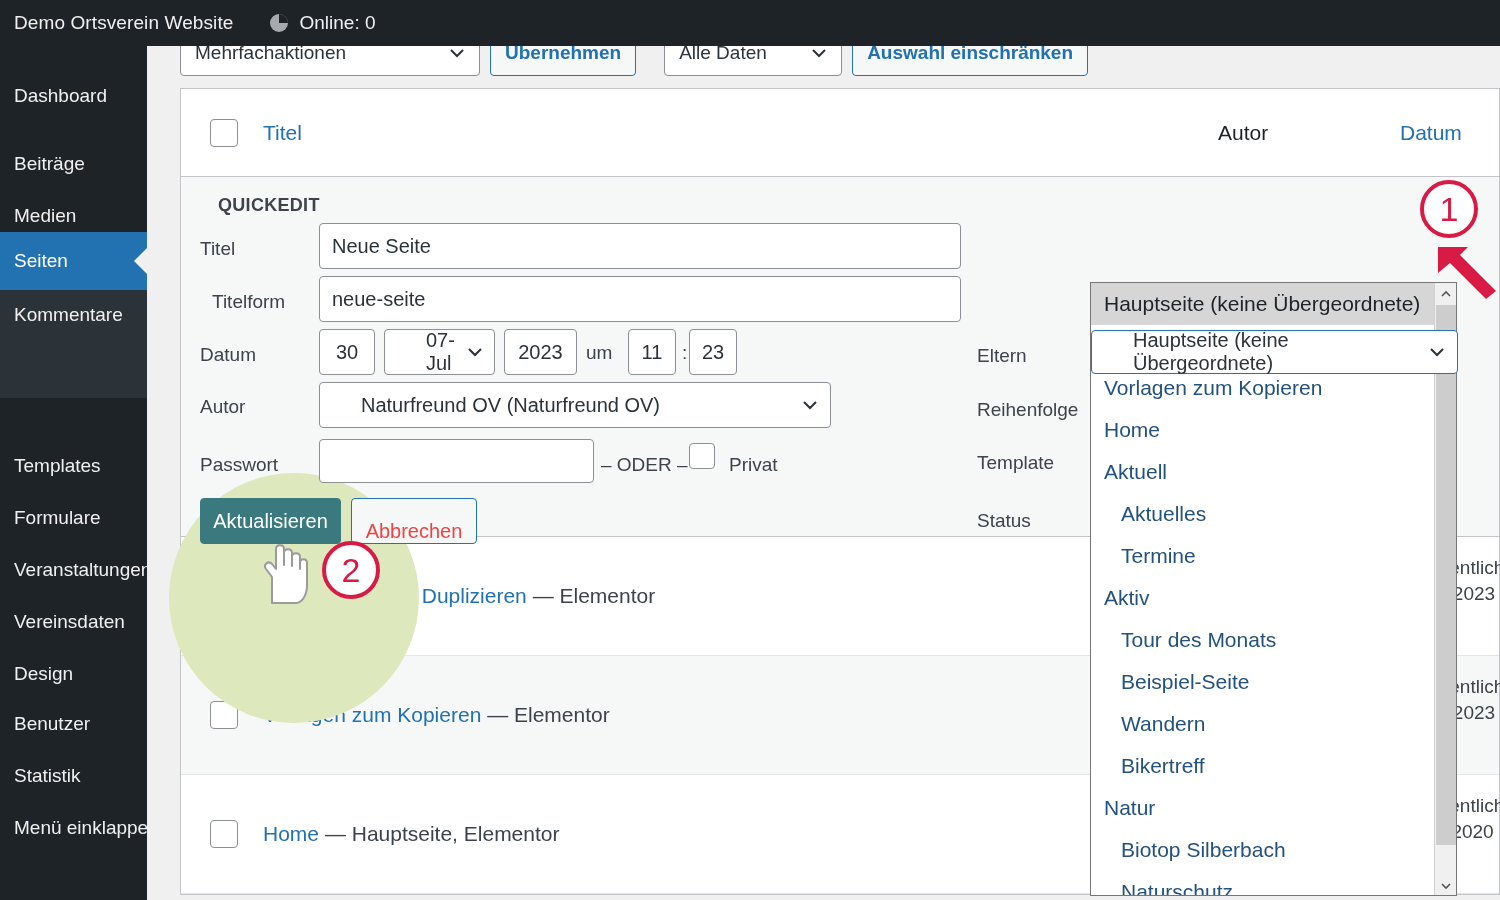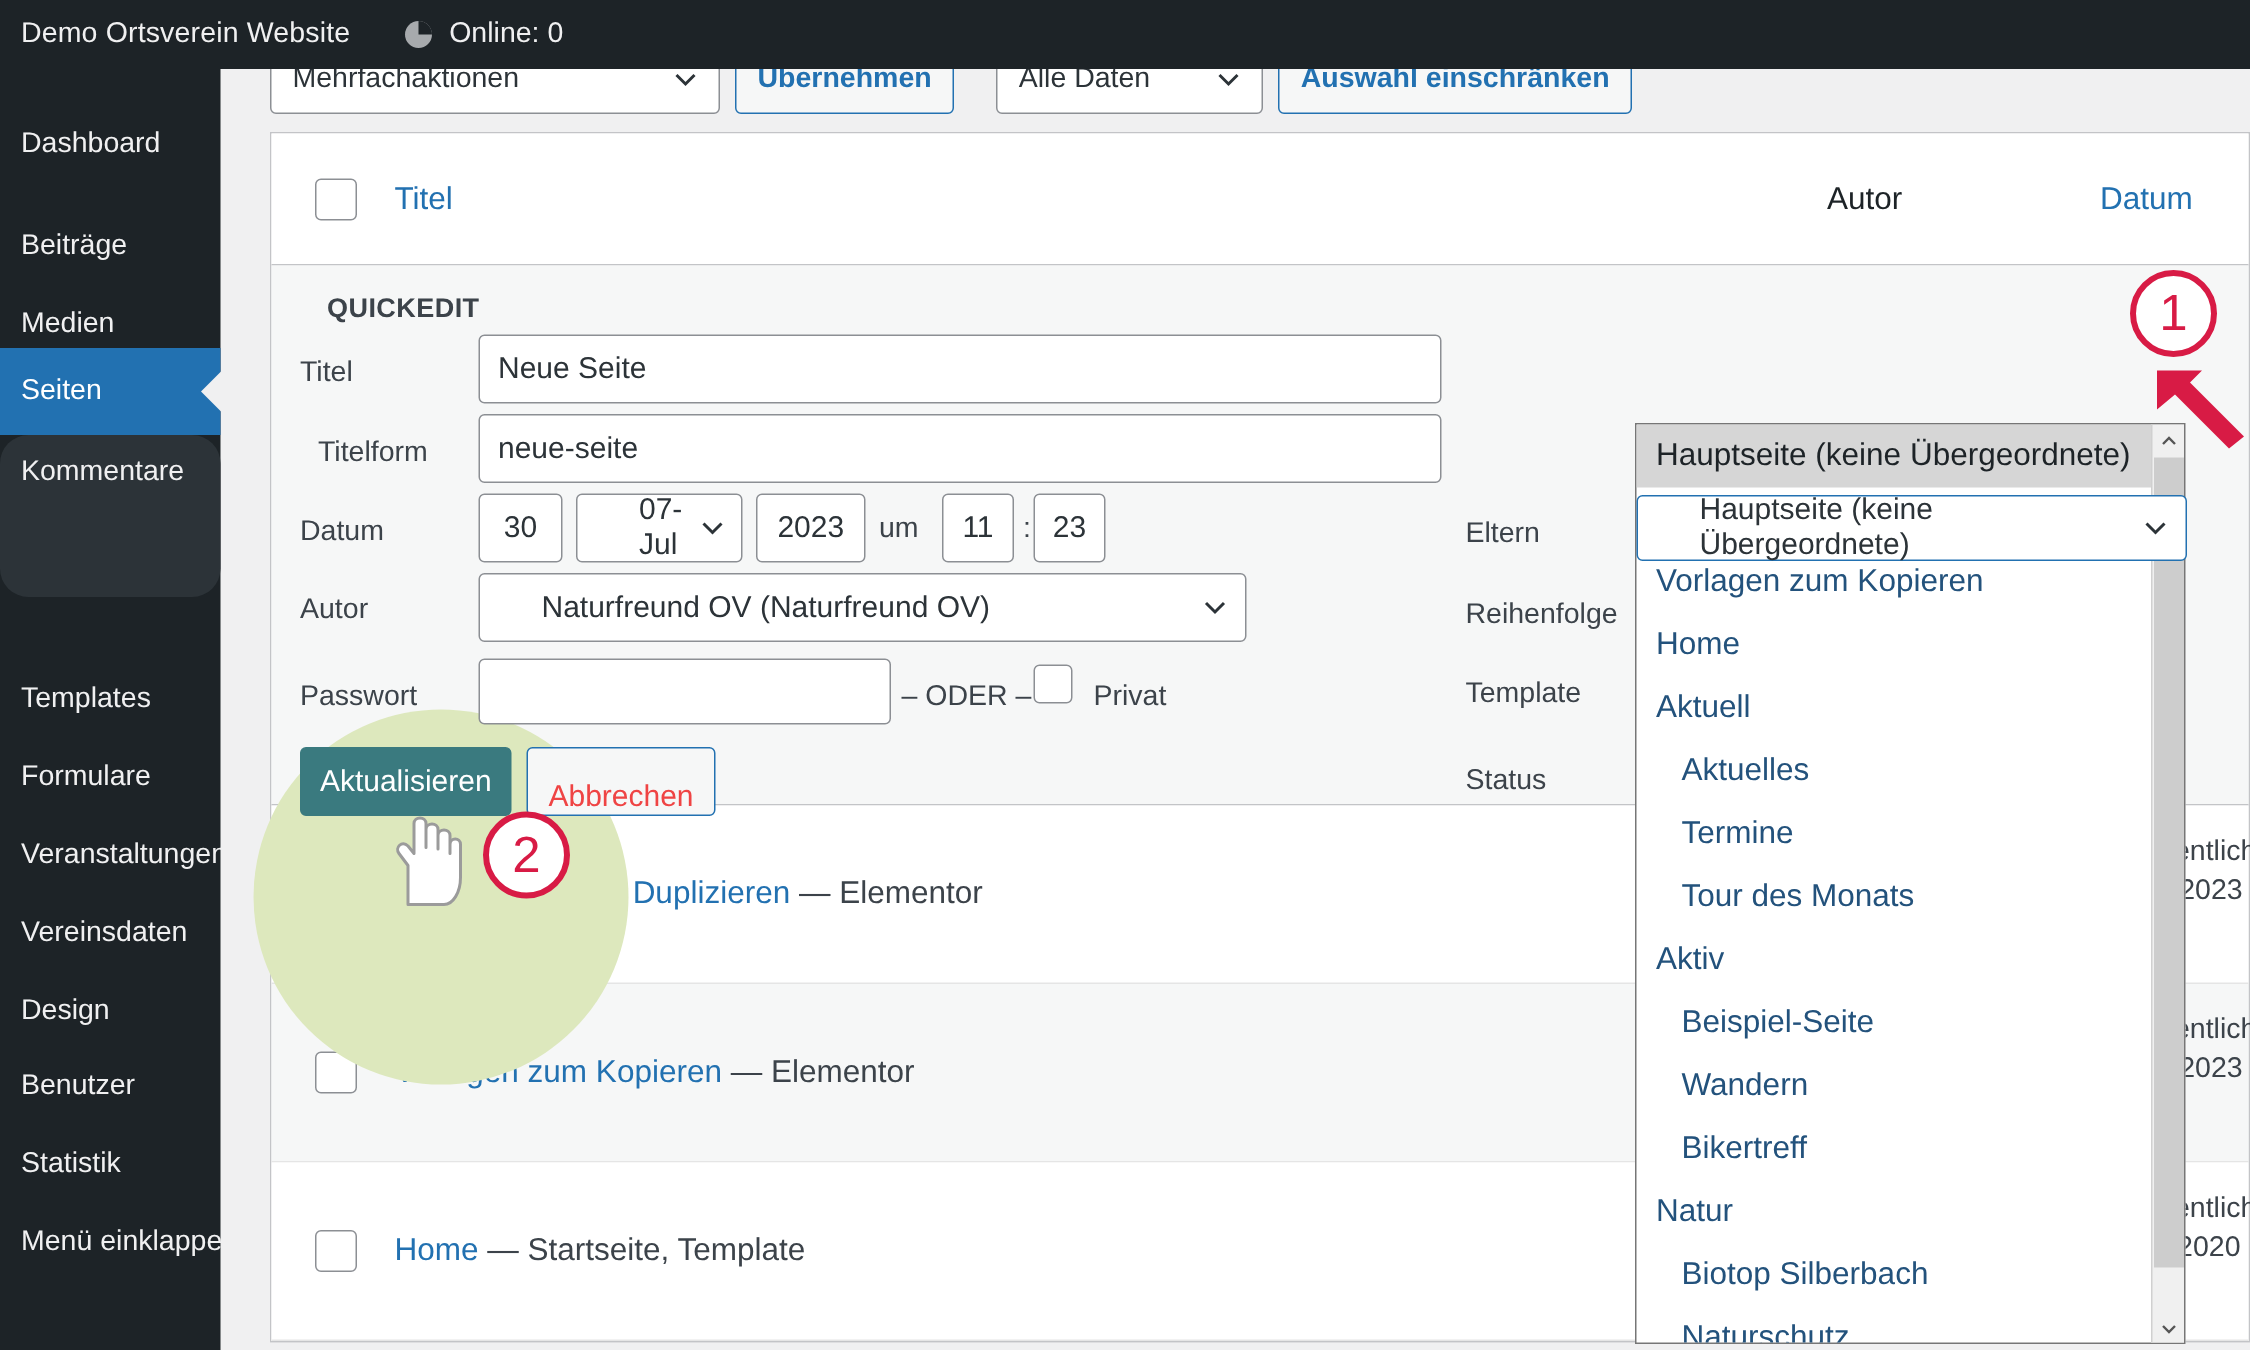--- a/index.html
+++ b/index.html
@@ -28,21 +28,21 @@
     background: #1d2327; z-index: 40;
   }
   .menu-item {
     position: absolute; left: 0; width: 147px;
     color: #f0f0f1; font-size: 19px;
     display: flex; align-items: center;
     padding-left: 14px; white-space: nowrap;
   }
   .menu-item .lbl { display: block; }
   .menu-item.current { background: #2271b1; color: #fff; }
-  .menu-item.sub { background: #2c3338; border-radius: 19px; }
+  .menu-item.sub { background: #2c3338; }
   .menu-item.collapse { color: #f0f0f1; }
   .menu-arrow {
     position: absolute; right: -1px; top: 50%; transform: translateY(-50%);
     width: 0; height: 0;
     border-top: 14px solid transparent; border-bottom: 14px solid transparent;
     border-right: 14px solid #f0f0f1;
   }
 
   
   #main {
@@ -368,21 +368,21 @@
         </span>
         <span class="rdate">Veröffentlicht<br>27.07.2023 um 10:11 Uhr</span>
       </div>
 
       <div class="row">
         <span class="rcb">
           <span class="cb"></span>
         </span>
         <span class="rtitle">
           <a href="#">Home</a>
-          <span class="meta">— Startseite, Template</span>
+          <span class="meta">— Hauptseite, Elementor</span>
         </span>
         <span class="rdate">Veröffentlicht<br>08.11.2020</span>
       </div>
 
     </div>
   </div>
 
   <div id="dropdown">
     <div class="opt selected">
         <span>Hauptseite (keine Übergeordnete)</span>
@@ -398,25 +398,25 @@
       </div>
     <div class="opt">
         <span>Aktuell</span>
       </div>
     <div class="opt ind1">
         <span>Aktuelles</span>
       </div>
     <div class="opt ind1">
         <span>Termine</span>
       </div>
+    <div class="opt">
+        <span>Aktiv</span>
+      </div>
     <div class="opt ind1">
         <span>Tour des Monats</span>
-      </div>
-    <div class="opt">
-        <span>Aktiv</span>
       </div>
     <div class="opt ind1">
         <span>Beispiel-Seite</span>
       </div>
     <div class="opt ind1">
         <span>Wandern</span>
       </div>
     <div class="opt ind1">
         <span>Bikertreff</span>
       </div>

